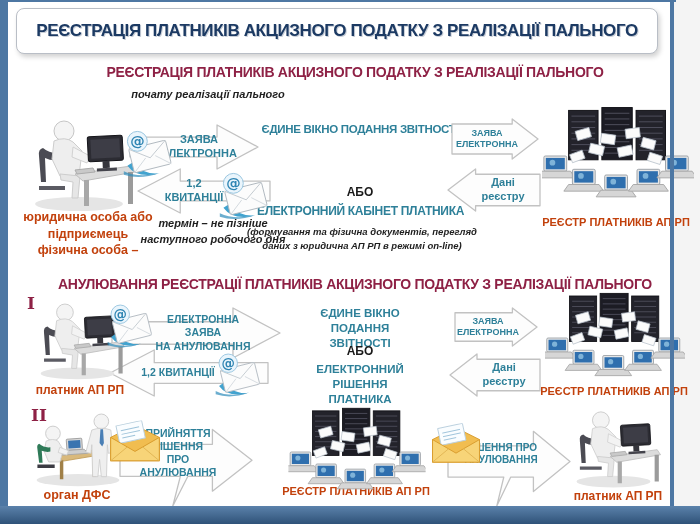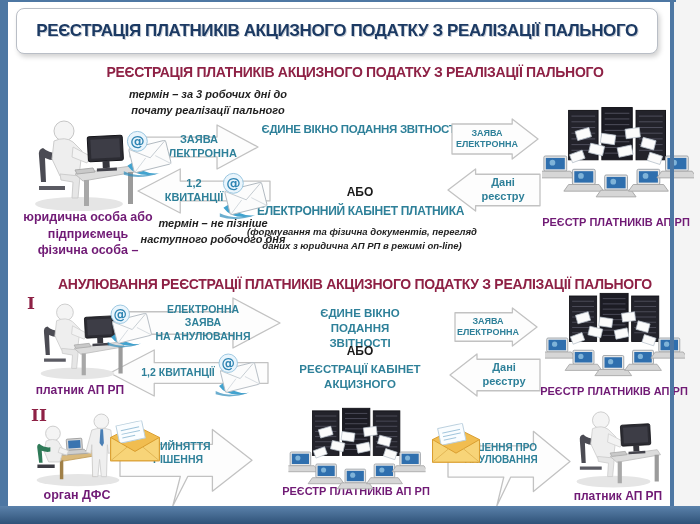--- a/index.html
+++ b/index.html
@@ -6,21 +6,21 @@
   html,body{width:700px;height:524px}
   body{font-family:"Liberation Sans",sans-serif;background:#fff;position:relative;overflow:hidden}
   .slide{position:absolute;left:0;top:0;width:700px;height:524px;background:#fff}
   .abs{position:absolute}
   .teal{color:#2e8099}
   .center{text-align:center}
   .bold{font-weight:bold}
   .nowrap{white-space:nowrap}
   .it{font-style:italic;font-weight:bold;color:#1f1f1f;text-align:center;line-height:1.45}
   .lines span{display:block}
-  .lbl{position:absolute;font-weight:bold;color:#701a75;text-align:center;line-height:1.32}
+  .lbl{position:absolute;font-weight:bold;color:#c2410c;text-align:center;line-height:1.32}
   .arrow{position:absolute;z-index:1}
   .arrow svg{display:block;width:100%;height:100%;overflow:visible}
   .arrow polygon{fill:#fdfdfd;stroke:#c2c2c2;stroke-width:1.3;vector-effect:non-scaling-stroke;stroke-linejoin:round}
   .atext{position:absolute;inset:0;display:flex;flex-direction:column;align-items:center;justify-content:center;text-align:center;font-weight:bold;color:#2e8099;line-height:1.25;z-index:3}
   .icon{position:absolute;z-index:2}
   .icon svg{width:100%;height:100%;display:block}
   .frame{position:absolute;background:#4d77a3;z-index:5}
   .title-box{position:absolute;left:16px;top:8px;width:642px;height:46px;background:#fff;border:1px solid #b9bec6;border-radius:8px;box-shadow:2px 3px 5px rgba(0,0,0,.18);display:flex;align-items:center;justify-content:center;z-index:4}
   .title-box span{font-size:17px;font-weight:bold;color:#1c3a63;letter-spacing:-0.4px;text-shadow:1px 1px 0 #c9cfd8}
   .sec-head{position:absolute;font-size:14px;font-weight:bold;color:#8e2145;text-align:center;letter-spacing:-0.3px}
@@ -156,21 +156,20 @@
   <div class="abs" style="left:674px;top:0;width:26px;height:508px;background:#f4f4f4"></div>
   <div class="abs" style="left:0;top:506px;width:700px;height:18px;background:linear-gradient(#5b82ab,#2f5278);z-index:5"></div>
 
   <div class="title-box">
     <span>РЕЄСТРАЦІЯ ПЛАТНИКІВ  АКЦИЗНОГО ПОДАТКУ З РЕАЛІЗАЦІЇ ПАЛЬНОГО</span>
   </div>
 
   <div class="sec-head" style="left:70px;top:64px;width:570px">РЕЄСТРАЦІЯ ПЛАТНИКІВ  АКЦИЗНОГО ПОДАТКУ З РЕАЛІЗАЦІЇ ПАЛЬНОГО</div>
 
   <div class="abs it lines" style="left:118px;top:87px;width:180px;font-size:11px">
-    <span>термін – за 3 робочих дні до</span>
     <span>почату реалізації пального</span>
   </div>
 
   <div class="icon" style="left:26px;top:114px;width:112px;height:100px">
     <svg viewBox="0 0 110 100">
         <use href="#sym-person-pc"></use>
       </svg>
   </div>
   <div class="lbl lines" style="left:12px;top:209px;width:152px;font-size:12.5px">
     <span>юридична особа або</span>
@@ -246,21 +245,21 @@
   <div class="sec-head" style="left:55px;top:276px;width:600px">АНУЛЮВАННЯ РЕЄСТРАЦІЇ  ПЛАТНИКІВ АКЦИЗНОГО ПОДАТКУ З РЕАЛІЗАЦІЇ ПАЛЬНОГО</div>
 
   <div class="numeral" style="left:27px;top:293px">I</div>
   <div class="icon" style="left:34px;top:297px;width:92px;height:86px">
     <svg viewBox="0 0 110 100">
         <use href="#sym-person-pc"></use>
       </svg>
   </div>
   <div class="lbl nowrap" style="left:16px;top:383px;width:128px;font-size:12px">платник АП РП</div>
 
-  <div class="arrow" style="left:112px;top:298px;width:168px;height:50px">
+  <div class="arrow" style="left:112px;top:308px;width:168px;height:50px">
     <svg viewBox="0 0 100 40" preserveAspectRatio="none">
         <polygon points="0,11 72,11 72,0 100,20 72,40 72,29 0,29"></polygon>
       </svg>
     <div class="atext" style="font-size:10.5px;padding:0 28px 0 42px">
       <span>ЕЛЕКТРОННА ЗАЯВА</span>
       <span>НА АНУЛЮВАННЯ</span>
     </div>
   </div>
   <div class="icon" style="left:106px;top:303px;width:52px;height:46px">
     <svg viewBox="0 0 62 54">
@@ -279,22 +278,22 @@
         <use href="#sym-env-at"></use>
       </svg>
   </div>
 
   <div class="abs bold teal center lines" style="left:300px;top:306px;width:120px;font-size:11.5px;line-height:1.3">
     <span>ЄДИНЕ ВІКНО</span>
     <span>ПОДАННЯ ЗВІТНОСТІ</span>
   </div>
   <div class="abs bold center" style="left:338px;top:344px;width:44px;font-size:12px;color:#1a1a1a">АБО</div>
   <div class="abs bold teal center lines" style="left:290px;top:362px;width:140px;font-size:11.5px;line-height:1.3">
-    <span>РЕЄСТРАЦІЇ КАБІНЕТ</span>
-    <span>АКЦИЗНОГО</span>
+    <span>ЕЛЕКТРОННИЙ РІШЕННЯ</span>
+    <span>ПЛАТНИКА</span>
   </div>
 
   <div class="arrow" style="left:455px;top:308px;width:82px;height:38px">
     <svg viewBox="0 0 100 40" preserveAspectRatio="none">
         <polygon points="0,5 70,5 70,0 100,20 70,40 70,35 0,35"></polygon>
       </svg>
     <div class="atext" style="font-size:9px;padding:0 22px 0 6px">
       <span>ЗАЯВА</span>
       <span>ЕЛЕКТРОННА</span>
     </div>
@@ -325,20 +324,21 @@
     <svg viewBox="0 0 62 48">
         <use href="#sym-env-yellow"></use>
       </svg>
   </div>
   <div class="arrow" style="left:120px;top:426px;width:132px;height:80px">
     <svg viewBox="0 0 140 70" preserveAspectRatio="none">
         <polygon points="0,16 98,16 98,3 140,30 98,57 98,44 72,44 56,70 64,44 0,44"></polygon>
       </svg>
     <div class="atext" style="font-size:10.5px;padding:0 24px 26px 8px">
       <span>ПРИЙНЯТТЯ РІШЕННЯ</span>
+      <span>ПРО АНУЛЮВАННЯ</span>
     </div>
   </div>
 
   <div class="icon" style="left:284px;top:404px;width:146px;height:96px">
     <svg viewBox="0 0 160 112">
         <use href="#sym-servers"></use>
       </svg>
   </div>
   <div class="lbl nowrap" style="left:276px;top:484px;width:160px;font-size:11px">РЕЄСТР  ПЛАТНИКІВ АП РП</div>
 

